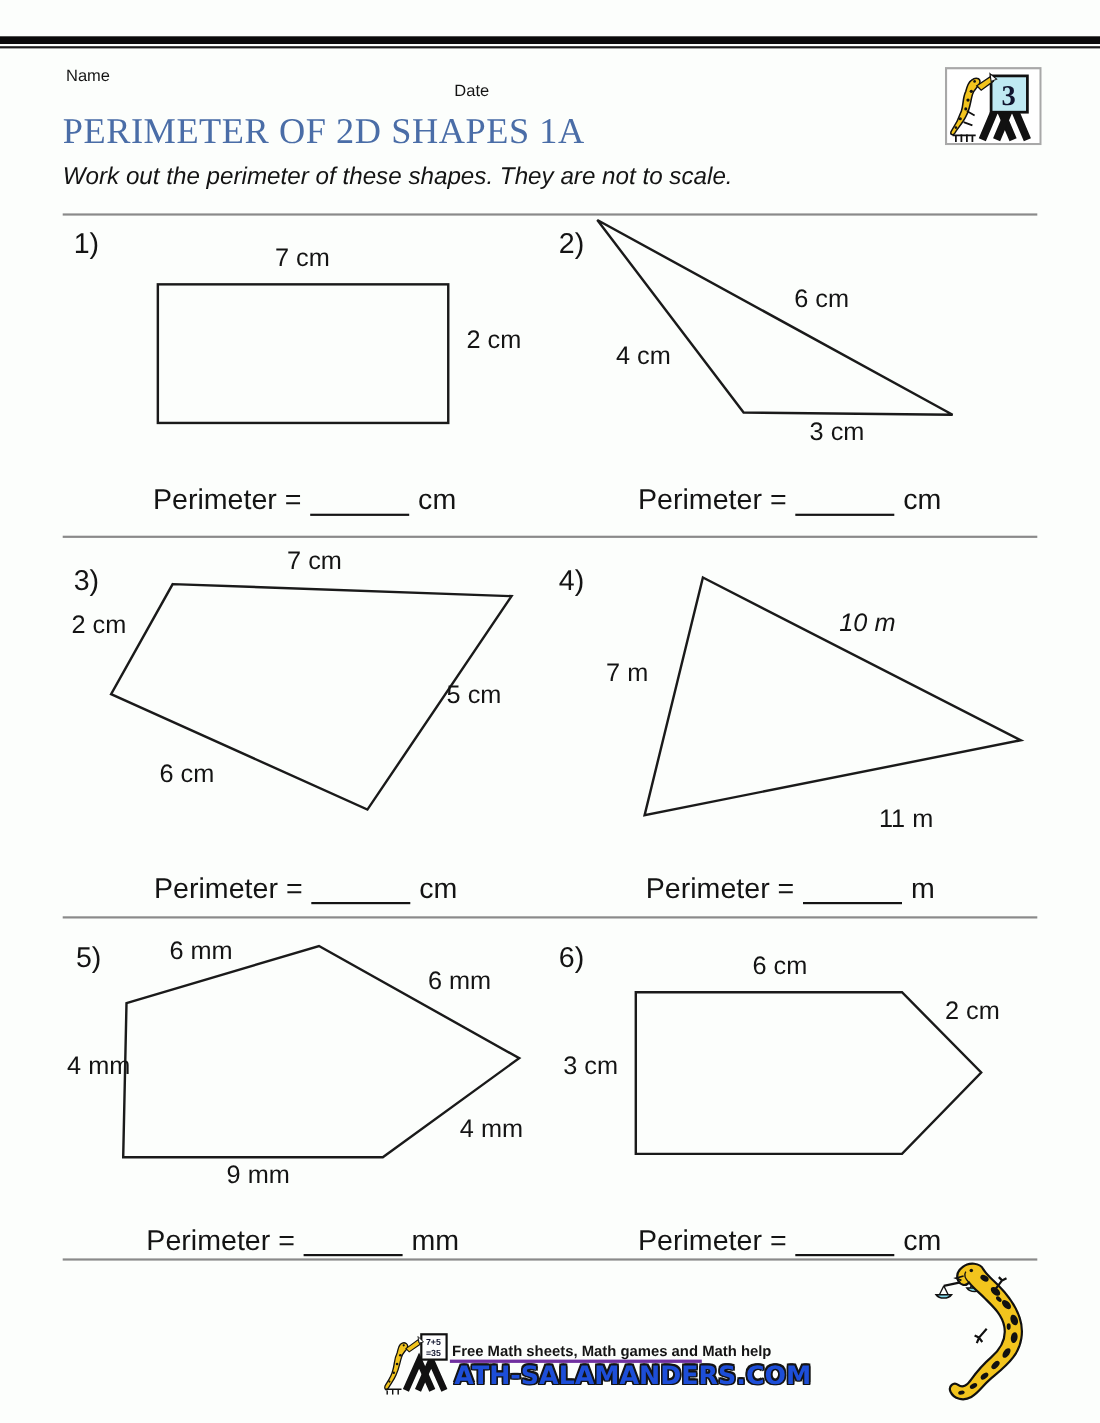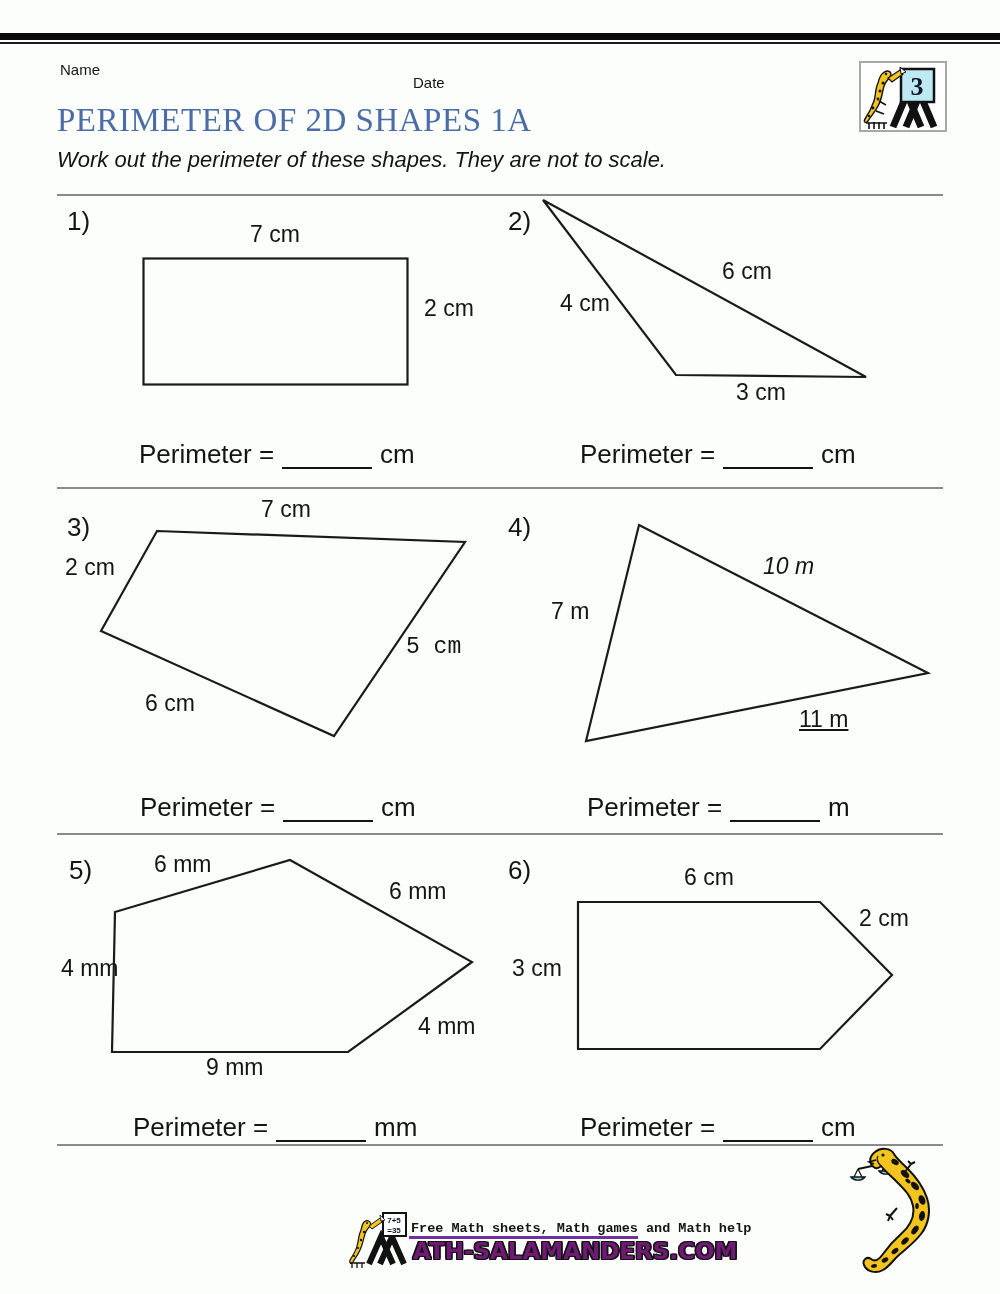--- a/index.html
+++ b/index.html
@@ -26,21 +26,21 @@
     display:inline-block;width:90px;height:10px;
     border-bottom:2.5px solid #141414;margin:0 8px;vertical-align:-6px;
   }
   .shape{overflow:visible;}
   .shape polygon,.shape rect{fill:none;stroke:#1a1a1a;stroke-width:2.2;}
   .corner-logo-box{left:859px;top:61px;}
   .tagline{font-size:13.5px;font-weight:bold;color:#141414;white-space:nowrap;}
   .purple-rule{left:409px;top:1236px;width:229px;height:3px;background:#7030A0;}
   .site-text{
     left:413px;top:1238px;font-size:23px;font-weight:bold;
-    font-family:"DejaVu Sans", sans-serif;color:#701a75;letter-spacing:0px;
+    font-family:"DejaVu Sans", sans-serif;color:#1d4ed8;letter-spacing:0px;
     text-shadow:-1.4px -1.4px 0 #141414, 1.4px -1.4px 0 #141414,
                 -1.4px 1.4px 0 #141414, 1.4px 1.4px 0 #141414,
                 0 -1.4px 0 #141414, 0 1.4px 0 #141414,
                 -1.4px 0 0 #141414, 1.4px 0 0 #141414;
     white-space:nowrap;
   }
 </style>
 </head>
 <body>
 
@@ -94,49 +94,49 @@
     <span>Perimeter =</span><span class="blank"></span><span>cm</span>
   </div>
 </div>
 
 <div>
   <span class="abs pnum" style="left:508px;top:206px;">2)</span>
   <svg class="abs shape" style="left:534px;top:194px;" width="342" height="190" viewBox="0 0 342 190">
     <polygon points="9,6 142,181 332,183"></polygon>
   </svg>
   <span class="abs dim" style="left:722px;top:258px;">6 cm</span>
-  <span class="abs dim" style="left:560px;top:290px;text-align:center;">4 cm</span>
+  <span class="abs dim" style="left:560px;top:310px;text-align:center;">4 cm</span>
   <span class="abs dim" style="left:736px;top:379px;">3 cm</span>
   <div class="abs answer" style="left:580px;top:439px;">
     <span>Perimeter =</span><span class="blank"></span><span>cm</span>
   </div>
 </div>
 
 <div>
   <span class="abs pnum" style="left:67px;top:512px;">3)</span>
   <svg class="abs shape" style="left:94px;top:524px;" width="380" height="220" viewBox="0 0 380 220">
     <polygon points="63,7 371,18 240,212 7,107"></polygon>
   </svg>
   <span class="abs dim" style="left:261px;top:496px;">7 cm</span>
   <span class="abs dim" style="left:65px;top:554px;">2 cm</span>
-  <span class="abs dim" style="left:406px;top:634px;font-family:Liberation Mono, monospace;">5 cm</span>
+  <span class="abs dim" style="left:406px;top:618px;">5 cm</span>
   <span class="abs dim" style="left:145px;top:690px;">6 cm</span>
   <div class="abs answer" style="left:140px;top:792px;">
     <span>Perimeter =</span><span class="blank"></span><span>cm</span>
   </div>
 </div>
 
 <div>
   <span class="abs pnum" style="left:508px;top:512px;">4)</span>
   <svg class="abs shape" style="left:579px;top:518px;" width="358" height="230" viewBox="0 0 358 230">
     <polygon points="60,7 349,155 7,223"></polygon>
   </svg>
   <span class="abs dim" style="left:763px;top:553px;font-style:italic;">10 m</span>
   <span class="abs dim" style="left:551px;top:598px;">7 m</span>
-  <span class="abs dim" style="left:799px;top:706px;text-decoration:underline;">11 m</span>
+  <span class="abs dim" style="left:799px;top:731px;">11 m</span>
   <div class="abs answer" style="left:587px;top:792px;">
     <span>Perimeter =</span><span class="blank"></span><span>m</span>
   </div>
 </div>
 
 <div>
   <span class="abs pnum" style="left:69px;top:855px;">5)</span>
   <svg class="abs shape" style="left:105px;top:853px;" width="376" height="206" viewBox="0 0 376 206">
     <polygon points="185,7 367,109 243,199 7,199 10,59"></polygon>
   </svg>
@@ -175,21 +175,21 @@
       <path d="M21,16 L32,8 L34,12 L24,19 Z" fill="#F2C41D" stroke="#111" stroke-width="1"></path>
       <polygon points="32,5 37,10 33,11" fill="#fff" stroke="#111" stroke-width="0.8"></polygon>
       <circle cx="19" cy="13" r="1" fill="#111"></circle>
       <circle cx="16" cy="22" r="1.2" fill="#111"></circle>
       <circle cx="13" cy="30" r="1.2" fill="#111"></circle>
       <circle cx="10" cy="38" r="1.1" fill="#111"></circle>
       <circle cx="6" cy="46" r="1" fill="#111"></circle>
       <path d="M4,54 L4,58 M9,53 L9,58 M14,53 L14,58 M2,53 L17,53" stroke="#111" stroke-width="1.3" fill="none"></path>
     </g>
   </svg>
-  <div class="abs tagline" style="left:411px;top:1221px;font-family:Liberation Mono, monospace;">Free Math sheets, Math games and Math help</div>
+  <div class="abs tagline" style="left:411px;top:1221px;">Free Math sheets, Math games and Math help</div>
   <div class="abs purple-rule"></div>
   <div class="abs site-text">ATH-SALAMANDERS.COM</div>
 
   <svg class="abs" style="left:845px;top:1146px;" width="110" height="148" viewBox="0 0 110 148">
     <g>
       <line x1="13" y1="23" x2="41" y2="17" stroke="#111" stroke-width="2"></line>
       <line x1="27" y1="20" x2="29" y2="13" stroke="#111" stroke-width="2"></line>
       <path d="M13,23 L9,31 M13,23 L17,31" stroke="#111" stroke-width="1.2"></path>
       <path d="M41,17 L37,25 M41,17 L45,25" stroke="#111" stroke-width="1.2"></path>
       <path d="M6,31 A 8 6 0 0 0 20,31 Z" fill="#7FD9EC" stroke="#111" stroke-width="1.4"></path>

